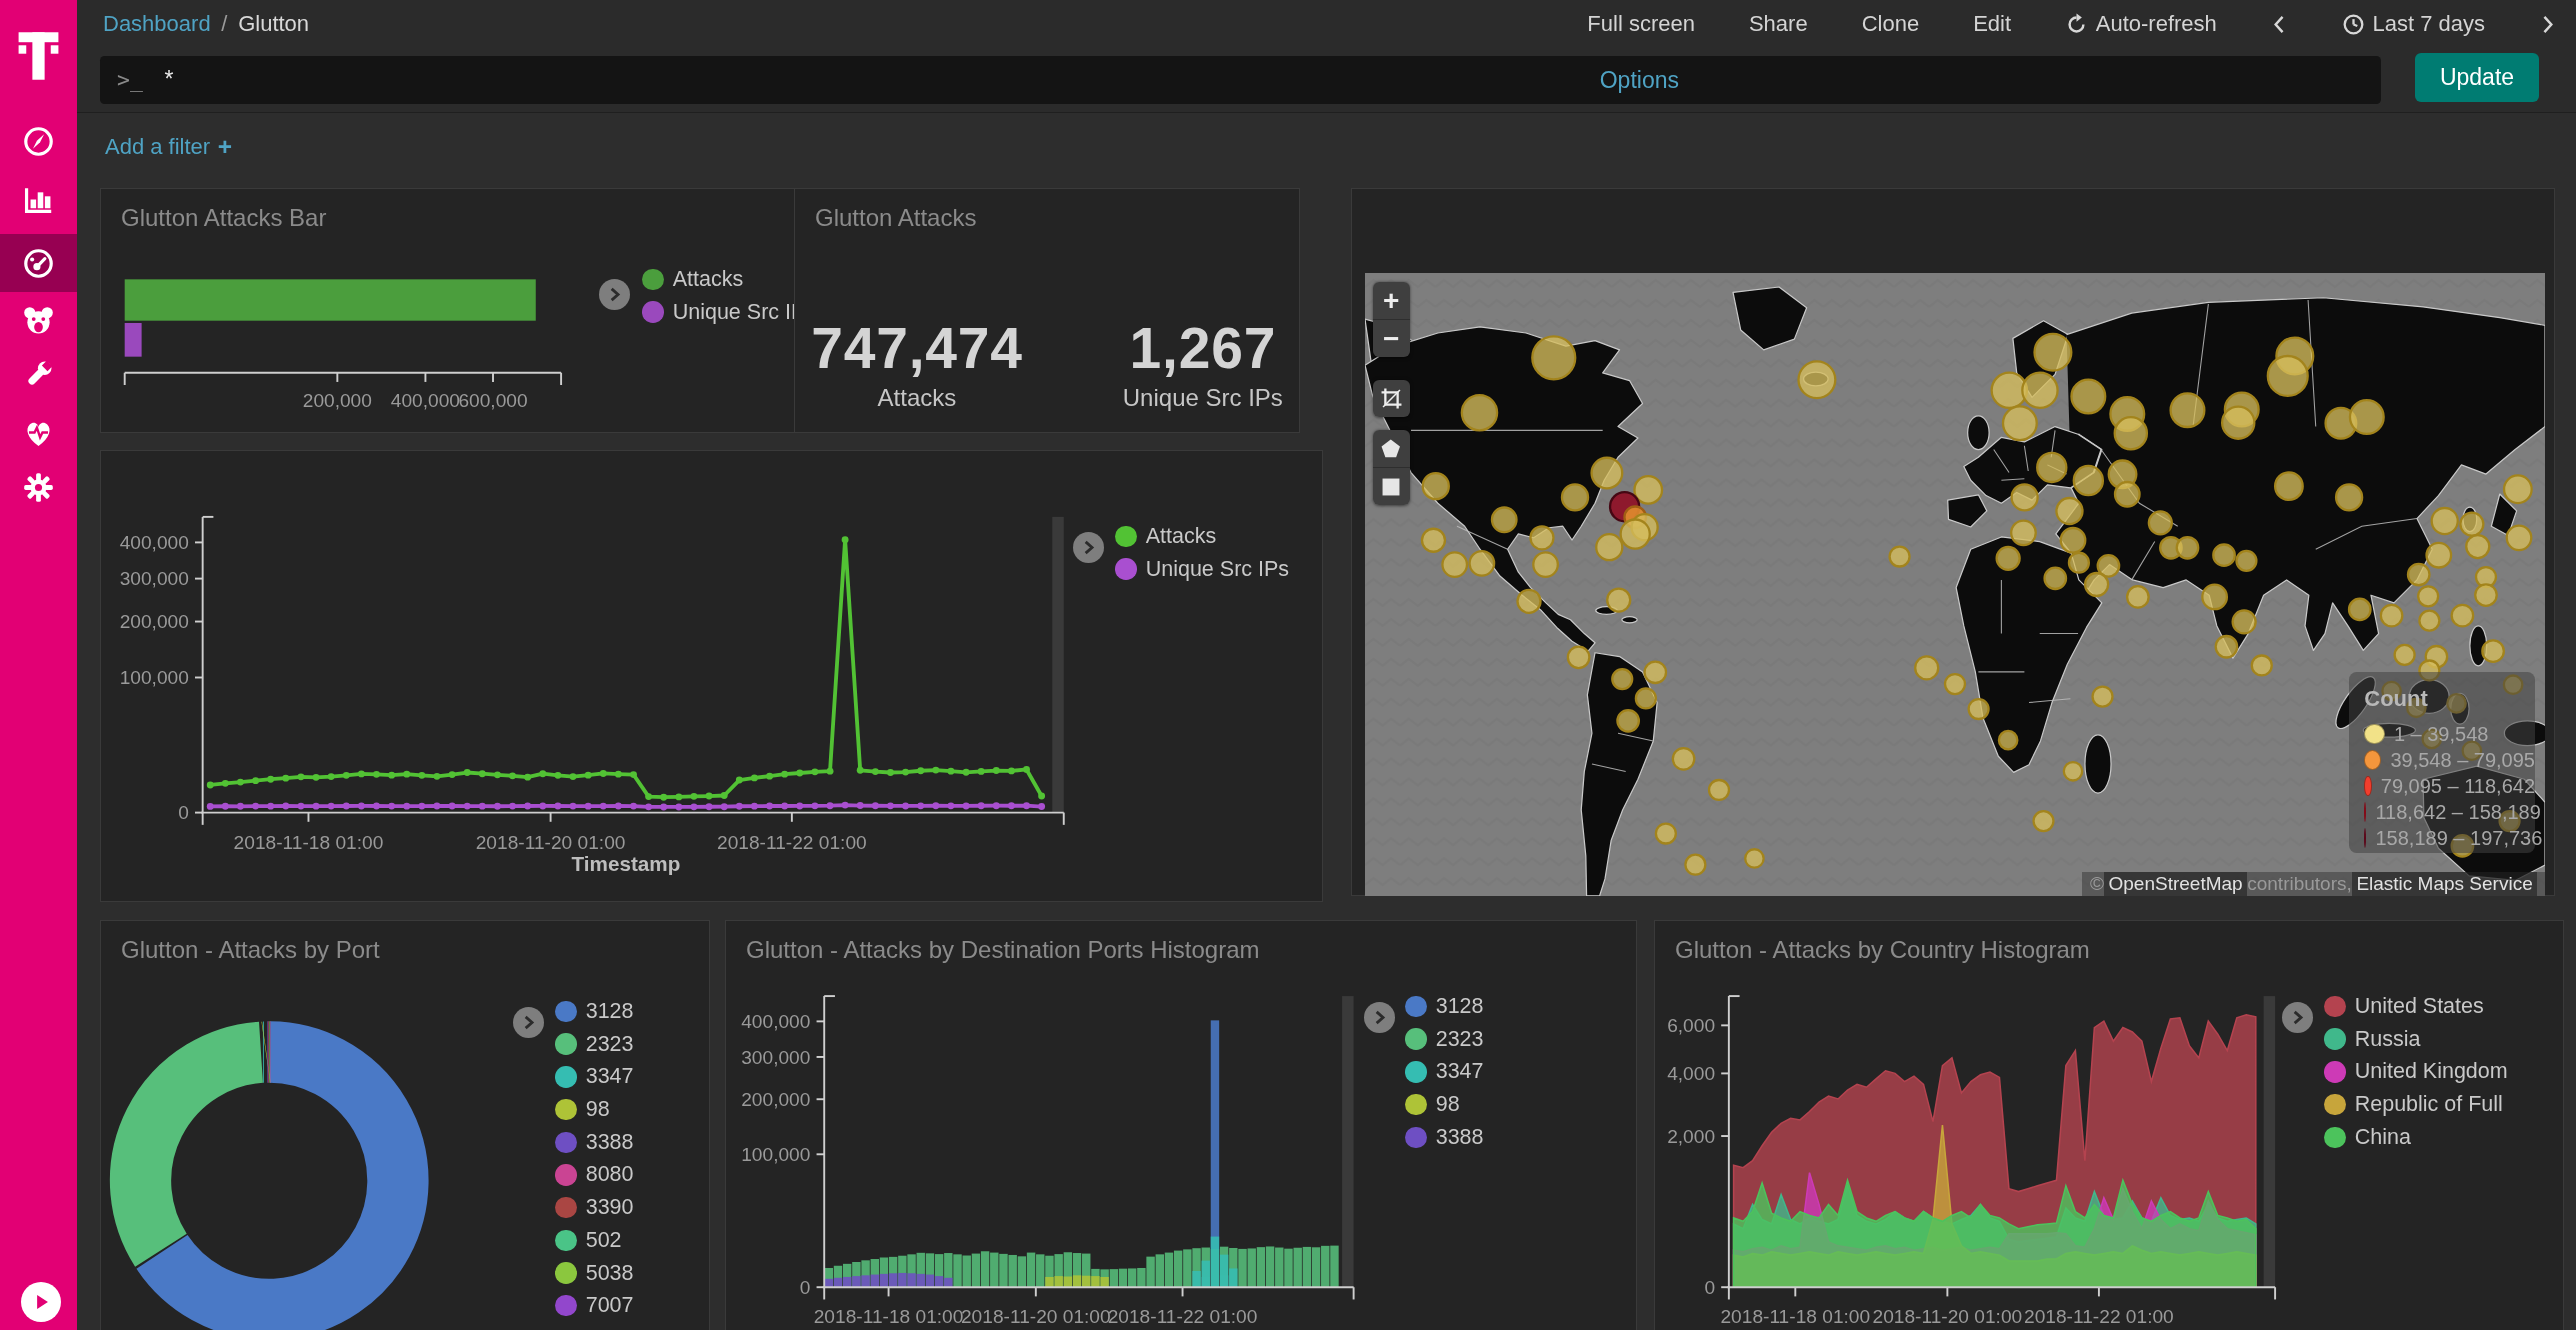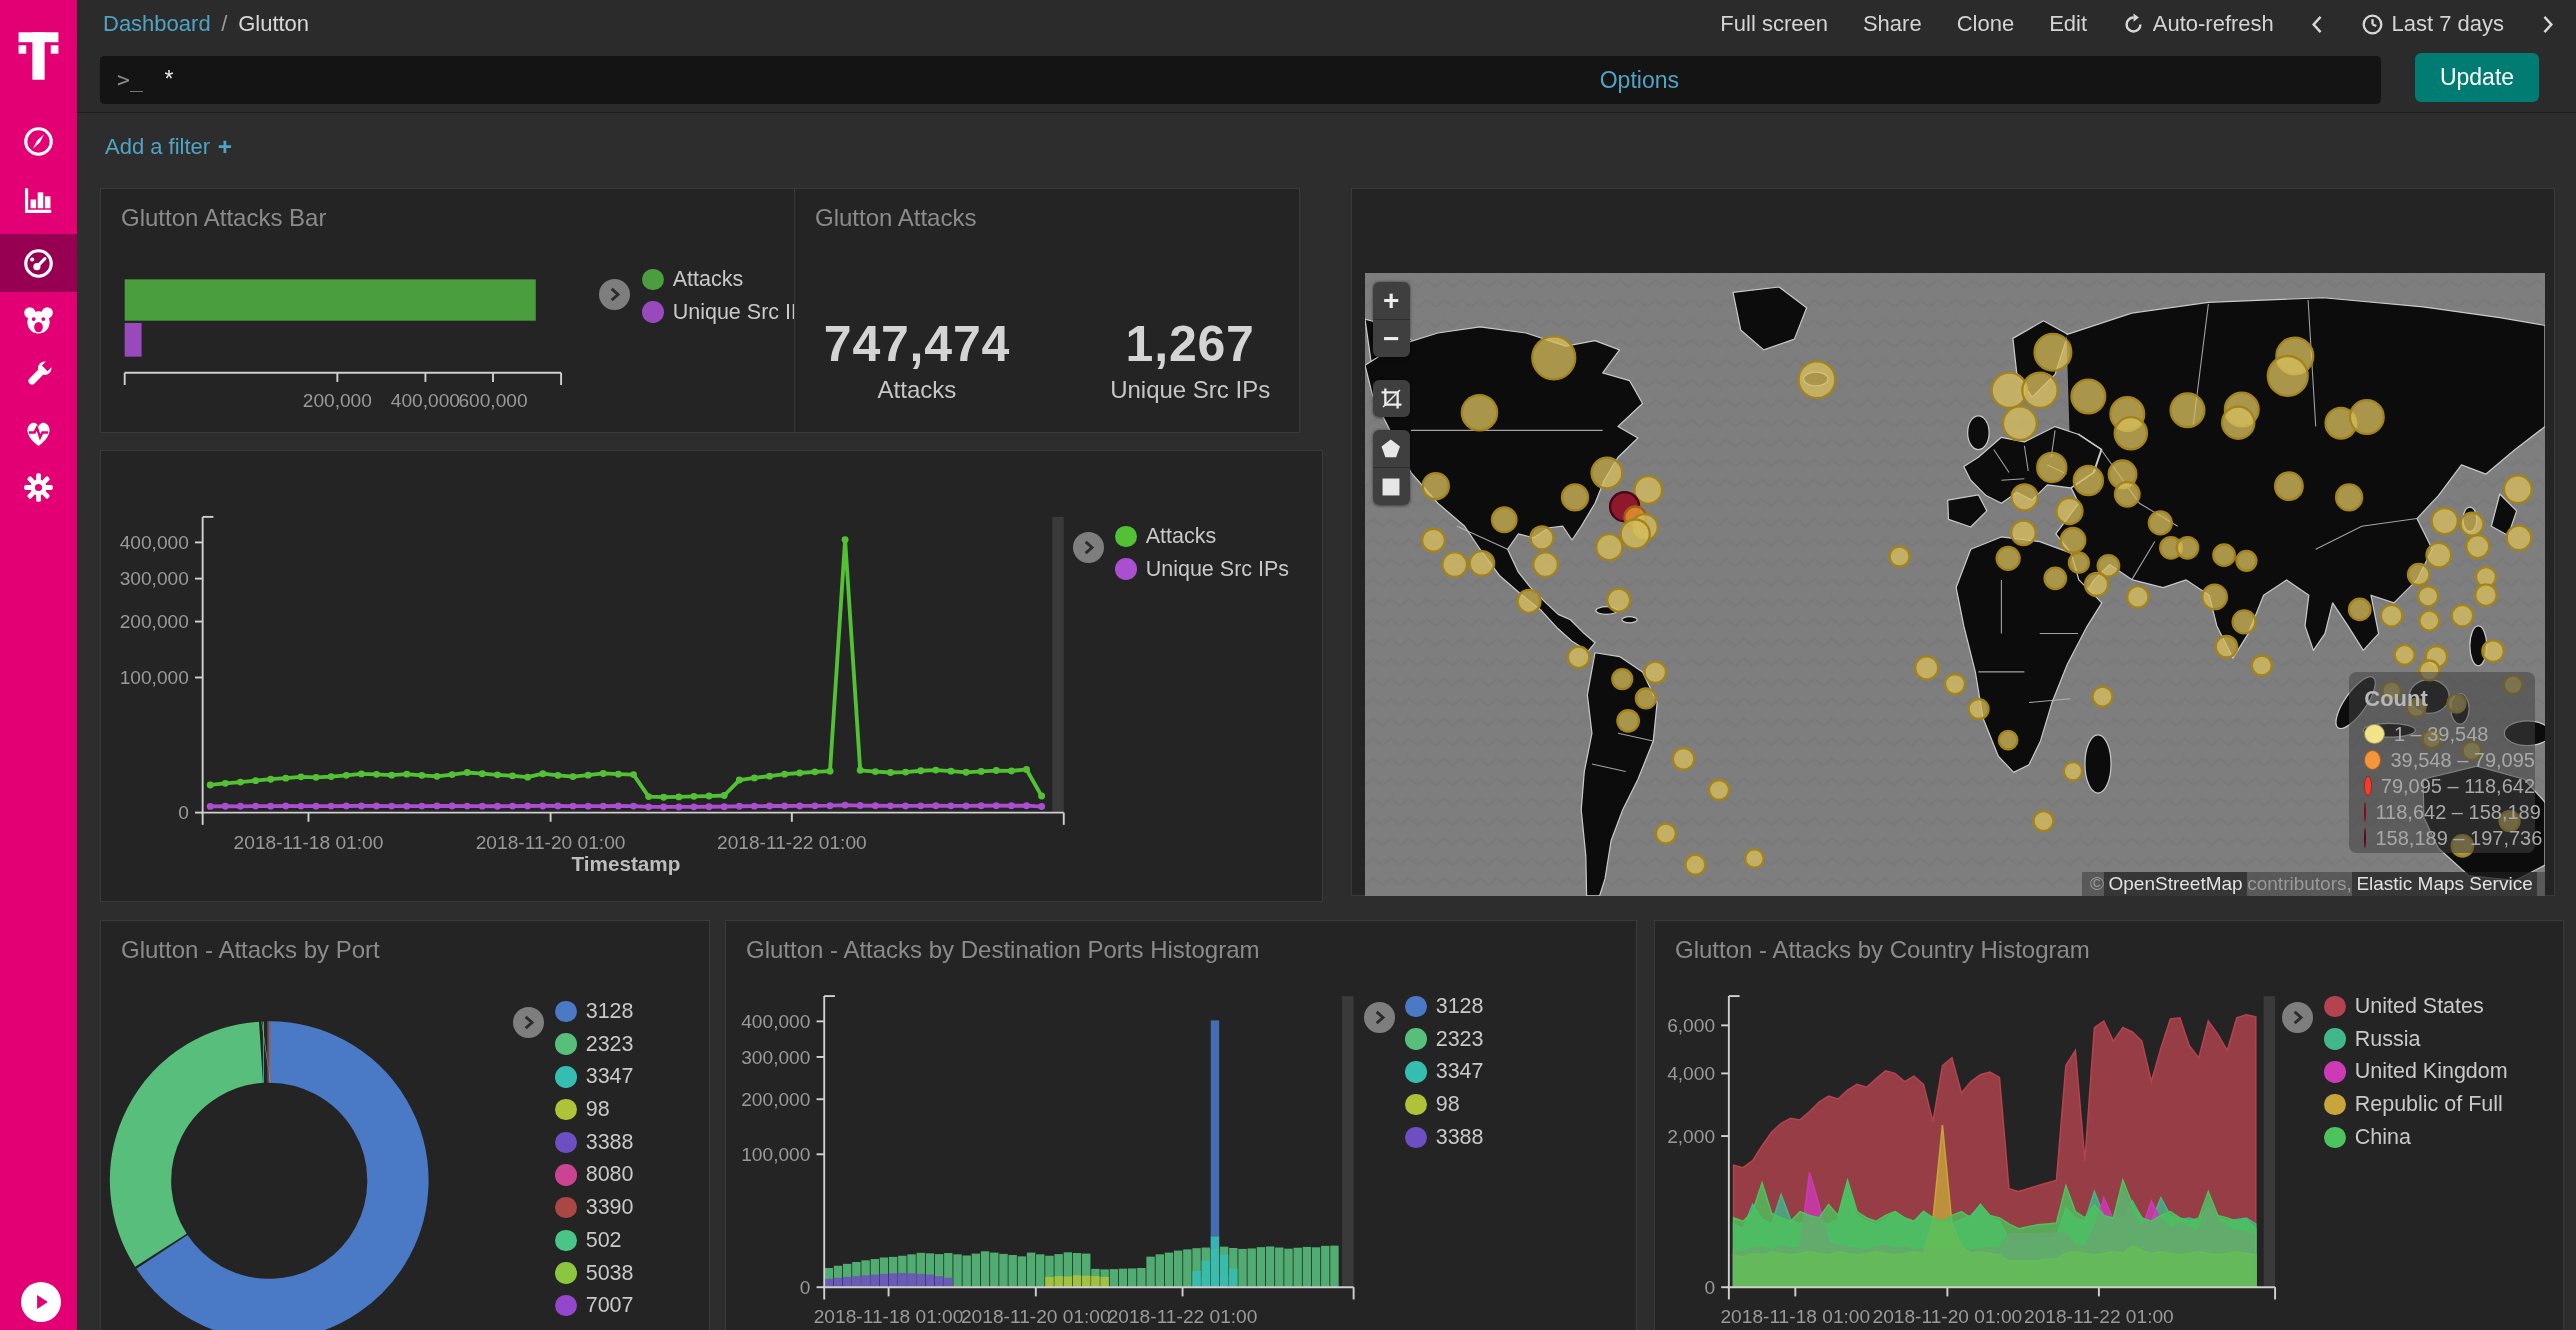--- a/index.html
+++ b/index.html
@@ -9,21 +9,21 @@
   #sidebar{position:absolute;left:0;top:0;width:77px;height:1331px;background:#e20074;z-index:30;}
   .side-logo{position:absolute;left:0;top:21.5px;width:77px;height:69px;display:flex;align-items:center;justify-content:center;}
   .side-item{position:absolute;left:0;width:77px;height:55px;display:flex;align-items:center;justify-content:center;}
   .side-item.active{background:#970052;}
   .collapse-btn{position:absolute;left:21px;top:1282px;width:40px;height:40px;border-radius:50%;background:#ffffff;display:flex;align-items:center;justify-content:center;}
   
   #topnav{position:absolute;left:77px;top:0;width:2499px;height:48px;background:#2b2b2b;display:flex;align-items:center;font-size:22px;z-index:20;}
   .crumb-link{color:#4fa3c4;margin-left:26px;}
   .crumb-sep{color:#9a9a9a;margin:0 10.7px;}
   .crumb-page{color:#d8d8d8;}
-  #nav-right{margin-left:auto;display:flex;align-items:center;gap:35px;padding-right:20px;color:#d4d4d4;}
+  #nav-right{margin-left:auto;display:flex;align-items:center;gap:54px;padding-right:20px;color:#d4d4d4;}
   .nav-item{display:flex;align-items:center;gap:7.7px;cursor:pointer;}
   #querybar{position:absolute;left:77px;top:48px;width:2499px;height:64px;background:#2b2b2b;display:flex;align-items:center;}
   #query-input{position:absolute;left:23px;top:7.7px;width:2281px;height:48px;background:#141414;border-radius:4.6px;display:flex;align-items:center;font-size:23px;}
   .query-prompt{font-family:"DejaVu Sans Mono",monospace;color:#8a8a8a;margin-left:17px;font-size:21.5px;}
   .query-text{color:#eaeaea;margin-left:21.5px;}
   #options-link{position:absolute;right:897px;top:0;height:64px;display:flex;align-items:center;color:#4fa3c4;font-size:23px;text-align:right;}
   #update-btn{position:absolute;left:2338px;top:4.6px;width:124px;height:49px;background:#007c72;border-radius:6.1px;color:#ffffff;font-size:23px;display:flex;align-items:center;justify-content:center;}
   #filterbar{position:absolute;left:77px;top:112px;width:2499px;height:67px;background:#2d2d2d;border-top:1.5px solid #1f1f1f;display:flex;align-items:center;}
   #add-filter{margin-left:28px;color:#4fa3c4;font-size:22px;display:flex;align-items:center;gap:7.7px;}
   #add-filter b{font-size:24.5px;}
@@ -31,21 +31,21 @@
   .panel{position:absolute;background:#242424;border:0.8px solid #3a3a3a;box-sizing:border-box;}
   .panel-title{font-size:24px;color:#8b8b8b;padding:15.3px 20px;white-space:nowrap;overflow:hidden;}
   .legend{position:absolute;display:flex;flex-direction:column;}
   .legend-item{display:flex;align-items:center;gap:9.2px;margin-bottom:7.7px;}
   .dot{width:21.5px;height:21.5px;border-radius:50%;flex:0 0 auto;}
   .legend-label{font-size:21.5px;color:#c9c9c9;white-space:nowrap;}
   .legend-toggle{position:absolute;width:31px;height:31px;border-radius:50%;background:#7e7e7e;display:flex;align-items:center;justify-content:center;}
   
   .metric-wrap{display:flex;justify-content:center;gap:100px;margin-top:67px;}
   .metric-col{text-align:center;}
-  .metric-value{font-size:50px;font-weight:bold;color:#d4d4d4;letter-spacing:0.8px;}
+  .metric-value{font-size:57px;font-weight:bold;color:#d4d4d4;letter-spacing:0.8px;}
   .metric-label{font-size:24px;color:#c6c6c6;margin-top:3.1px;}
   
   #map-area{position:absolute;left:13px;top:84px;width:1180px;height:623px;background:#7e7e7e;overflow:hidden;}
   .map-btn{width:37px;height:37px;background:#3f3f3f;color:#ededed;display:flex;align-items:center;justify-content:center;font-size:28px;font-weight:bold;}
   .map-group{position:absolute;left:7.7px;border-radius:6.1px;overflow:hidden;box-shadow:0 0.8px 3.1px rgba(0,0,0,.5);}
   .map-group .map-btn + .map-btn{border-top:0.8px solid #2e2e2e;}
   #map-legend{position:absolute;left:984px;top:399px;width:186px;height:181px;background:rgba(66,66,66,0.55);border-radius:7.7px;box-sizing:border-box;padding:14px 0 0 15.3px;}
   #map-legend .mtitle{font-size:22px;font-weight:bold;color:#b8b8b8;margin-bottom:9.2px;}
   .mleg-item{display:flex;align-items:center;gap:9.2px;height:26px;}
   .mleg-dot{width:18.4px;height:18.4px;border-radius:50%;border:1.5px solid rgba(0,0,0,.35);}

